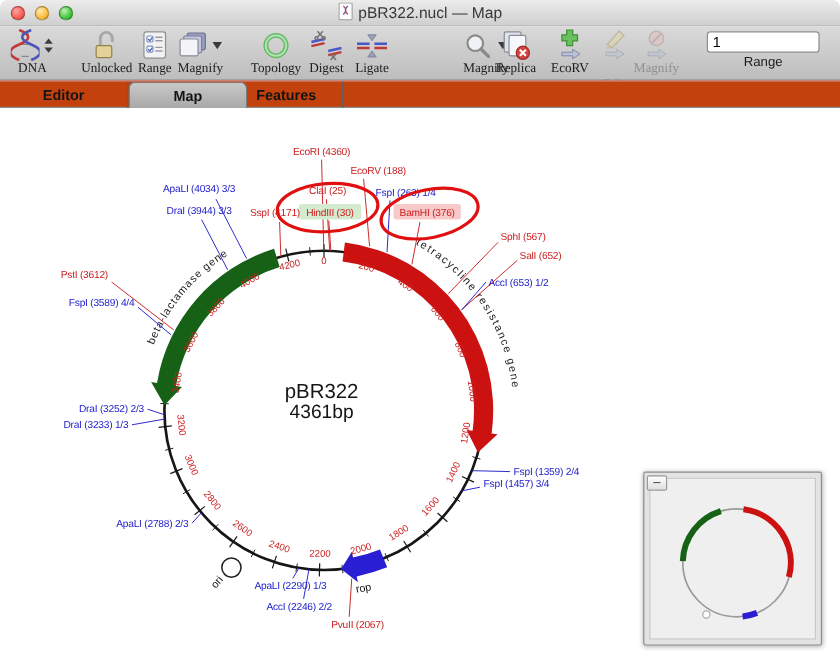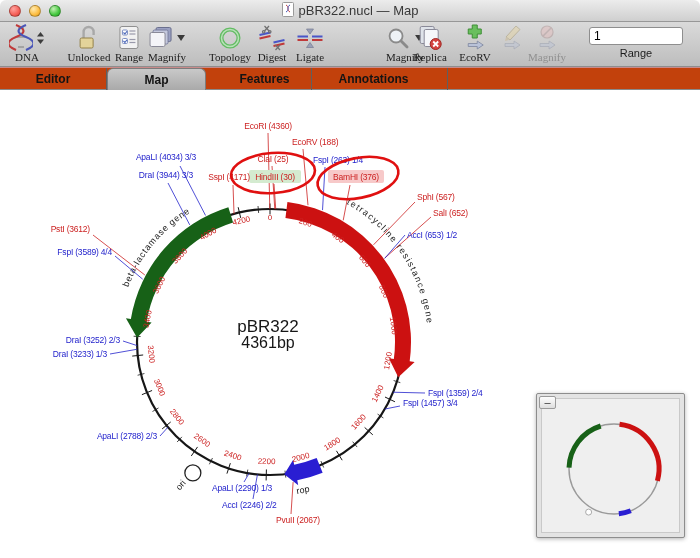--- a/index.html
+++ b/index.html
@@ -222,22 +222,21 @@
             <path d="M6 19.5 h9 v-2.5 l6 4 -6 4 v-2.5 H6 Z" fill="#b9c2d8" stroke="#7d879e" stroke-width="0.8"></path>
           </svg>
         </div>
         <div class="tlabel">Magnify</div>
       </div>
     </div>
 
   <div class="tabbar" id="tabbar">
       <div class="tab" style="left: 0px; width: 107px;">Editor</div>
       <div class="tab active" style="left: 107px; width: 99px;">Map</div>
-      <div class="tab" style="left: 218px; width: 94px;">Features</div>
-      <div class="tab" style="left: 300px; width: 148px;">Annotations</div>
+      <div class="tab" style="left: 192px; width: 94px;">Features</div>
     </div>
 
   <div class="canvas">
     <svg id="plasmid-svg" width="700" height="468" viewBox="0 0 700 468">
         <line x1="270" y1="124.5" x2="270" y2="113.5" stroke="#161616" stroke-width="1"></line>
         <line x1="288.5934503244139" y1="123.84176341321813" x2="289.5985016933011" y2="116.914291165284" stroke="#161616" stroke-width="0.8"></line>
         <line x1="306.2332386481064" y1="129.75678989379668" x2="309.35924355108034" y2="119.21031686502621" stroke="#161616" stroke-width="1"></line>
         <line x1="324.2471452986348" y1="134.4096210272762" x2="327.1794234228853" y2="128.05338432604788" stroke="#161616" stroke-width="0.8"></line>
         <line x1="339.47870439041066" y1="145.0936875753825" x2="345.4729455535049" y2="135.87039787600372" stroke="#161616" stroke-width="1"></line>
         <line x1="355.4276505446488" y1="154.67391653610343" x2="360.04536138490016" y2="149.4130471596766" stroke="#161616" stroke-width="0.8"></line>

